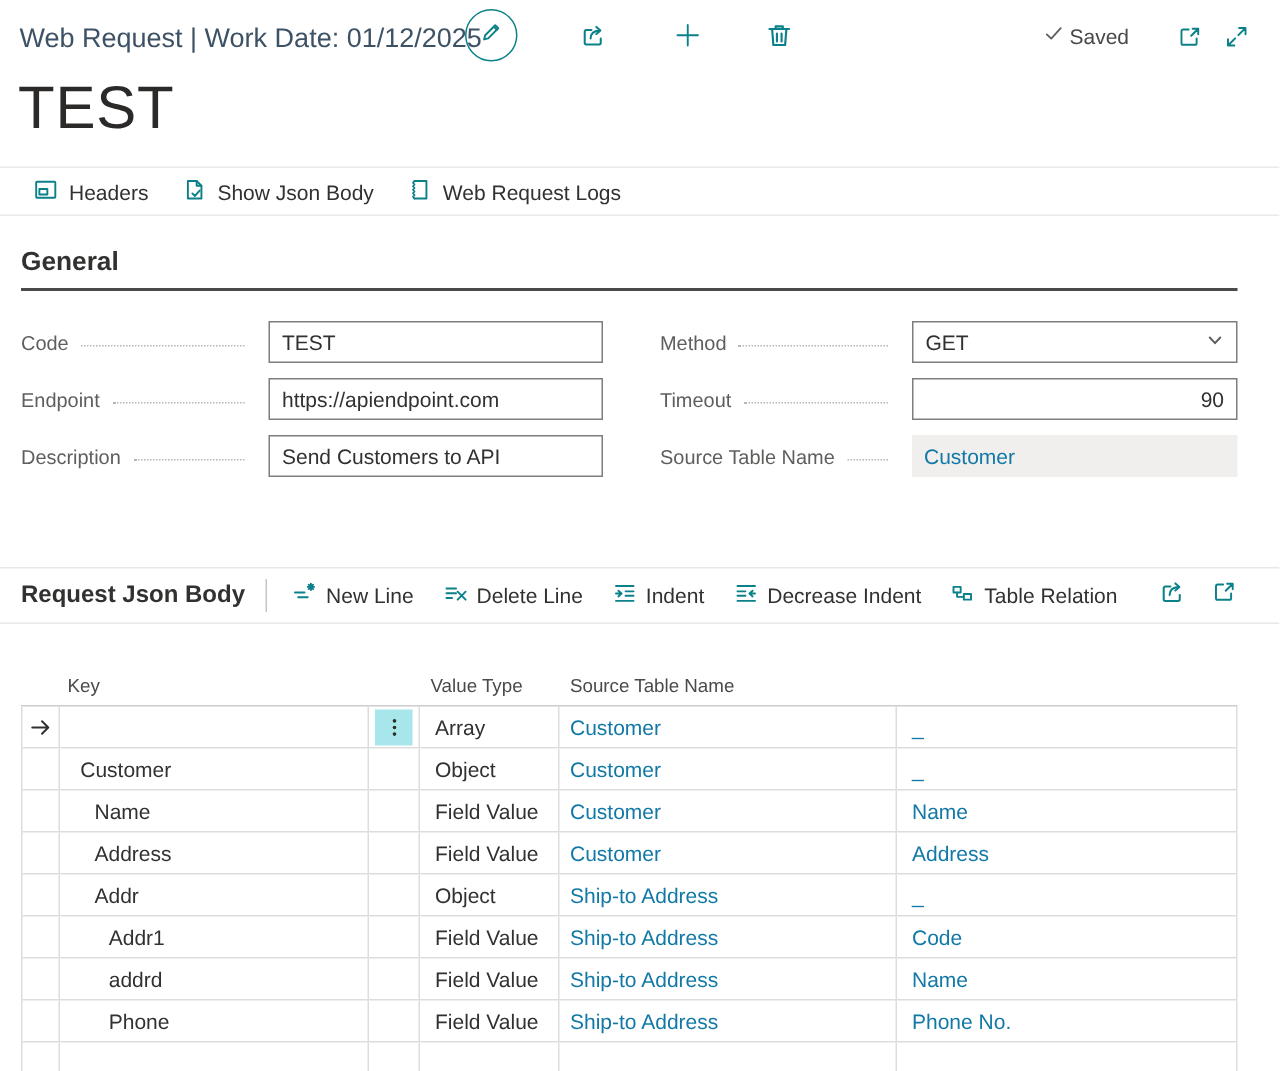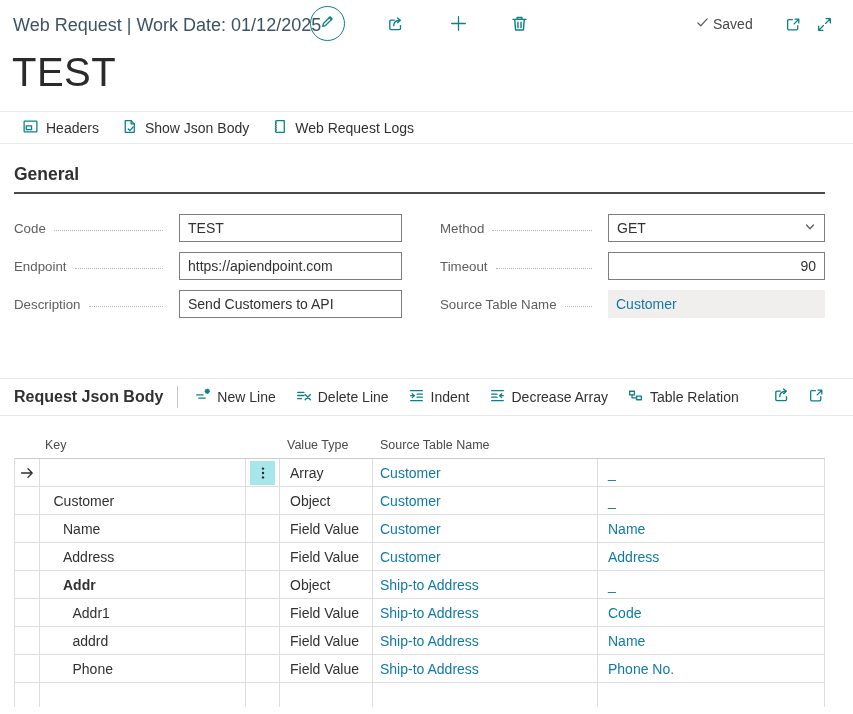--- a/index.html
+++ b/index.html
@@ -47,21 +47,21 @@
   .jb-strip { margin-top:50px; height:38px; border-top:1px solid #e8e8e8; border-bottom:1px solid #e8e8e8;
     display:flex; align-items:center; padding:0 28px 0 14px; }
   .jb-title { font-size:16px; font-weight:bold; color:#323130; }
   .vsep { width:1px; height:22px; background:#c8c6c4; margin:0 16px 0 14px; }
   .jb-btn { display:flex; align-items:center; gap:6px; font-size:14px; color:#323130;
     margin-right:19px; cursor:pointer; white-space:nowrap; }
   .jb-right { margin-left:auto; display:flex; align-items:center; gap:17px; }
 
   
   .thead { display:grid; grid-template-columns:26px 206px 34px 93px 225px 1fr;
-    margin:16px 28px 0 14px; width:811px; height:27px; align-items:center;
+    margin:28px 28px 0 14px; width:811px; height:27px; align-items:center;
     border-bottom:1px solid #ccc; font-size:12.5px; color:#4a4a4a; }
   .thead .h-key { grid-column:2; padding-left:5px; }
   .thead .h-vt { grid-column:4; padding-left:7px; }
   .thead .h-st { grid-column:5; padding-left:7px; }
   .thead .h-val { grid-column:6; padding-left:10px; }
   .tbody { margin:0 28px 0 14px; width:811px; border-left:1px solid #ddd; }
   .trow { display:grid; grid-template-columns:25px 206px 34px 93px 225px 1fr; height:28px;
     border-bottom:1px solid #ddd; align-items:stretch; font-size:14px; }
   .tcell { border-right:1px solid #ddd; display:flex; align-items:center; overflow:hidden; white-space:nowrap; }
   .trow.empty { height:24px; border-bottom:none; }
@@ -232,21 +232,21 @@
           <path d="M2.5 3.5h11M8.5 6.8h5M8.5 9.6h5M2.5 12.8h11"></path>
           <path d="M2.5 8.2h3M4 6.4l2 1.8-2 1.8"></path>
         </svg></span>
     <span>Indent</span>
   </div>
   <div class="jb-btn">
     <span><svg class="teal" width="17" height="17" viewBox="0 0 16 16">
           <path d="M2.5 3.5h11M2.5 6.8h5M2.5 9.6h5M2.5 12.8h11"></path>
           <path d="M10.5 8.2h3M12 6.4l-2 1.8 2 1.8"></path>
         </svg></span>
-    <span>Decrease Array</span>
+    <span>Decrease Indent</span>
   </div>
   <div class="jb-btn">
     <span><svg class="teal" width="17" height="17" viewBox="0 0 16 16">
           <rect x="2.5" y="4" width="4.5" height="3.5"></rect>
           <rect x="9" y="8.5" width="4.5" height="3.5"></rect>
           <path d="M4.75 7.5v2.75H9"></path>
         </svg></span>
     <span>Table Relation</span>
   </div>
   <div class="jb-right">
@@ -323,21 +323,21 @@
       <div class="tcell cell-vt">Field Value</div>
       <div class="tcell cell-st">
         <span class="link">Customer</span>
       </div>
       <div class="tcell cell-val">
         <span class="link">Address</span>
       </div>
     </div>
     <div class="trow">
       <div class="tcell ind-cell"></div>
-      <div class="tcell cell-key" style="padding-left: 23px; font-weight: bold;">Addr</div>
+      <div class="tcell cell-key" style="padding-left: 23px;">Addr</div>
       <div class="tcell cell-menu"></div>
       <div class="tcell cell-vt">Object</div>
       <div class="tcell cell-st">
         <span class="link">Ship-to Address</span>
       </div>
       <div class="tcell cell-val">
         <span class="link">_</span>
       </div>
     </div>
     <div class="trow">

